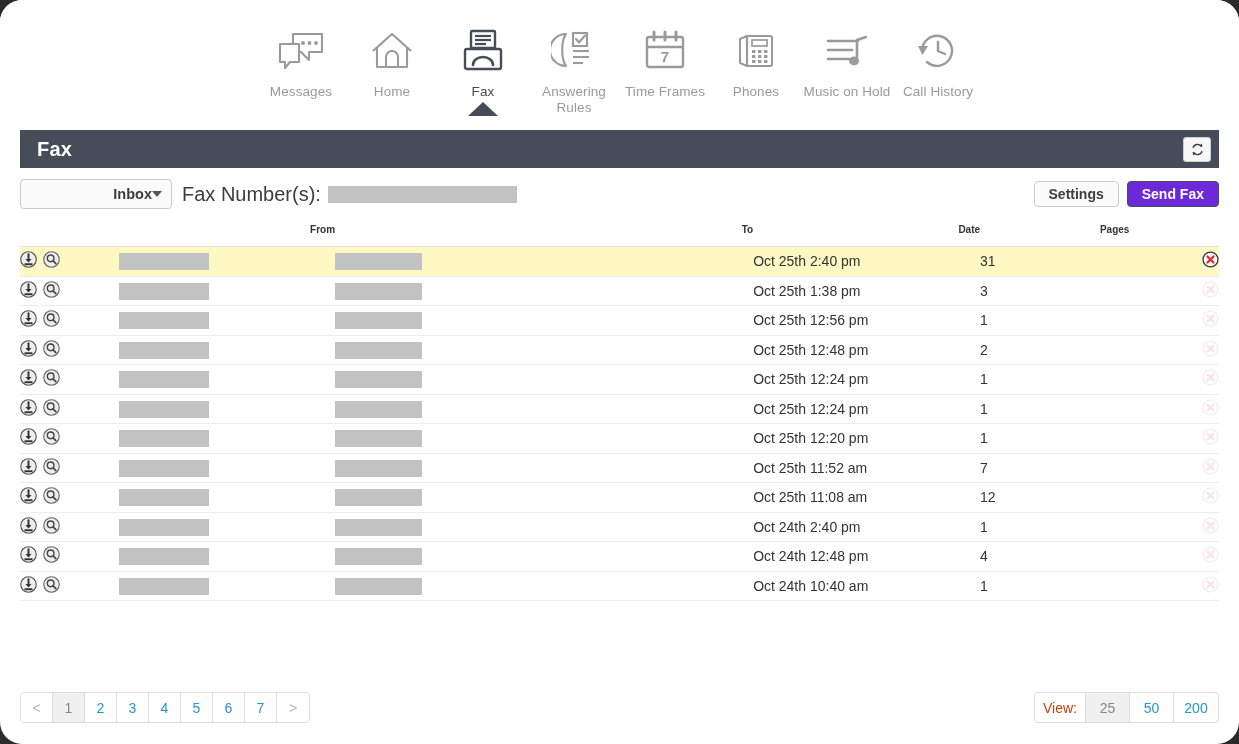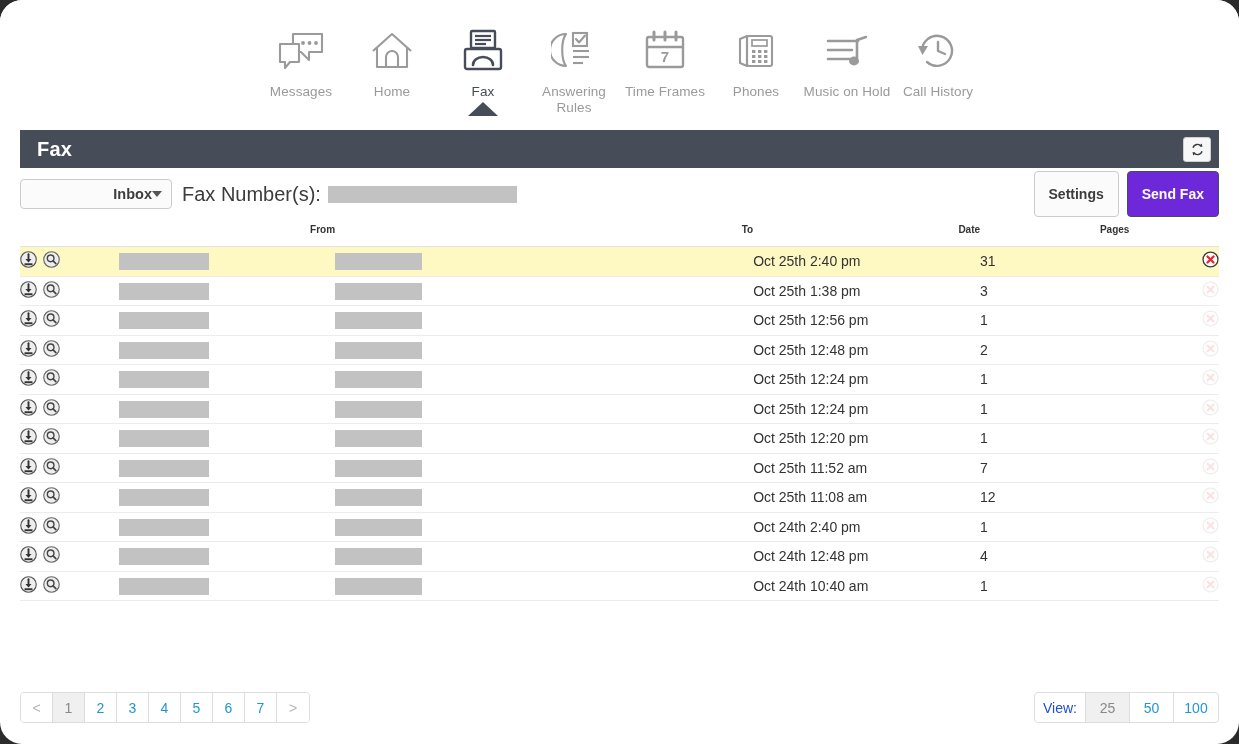--- a/index.html
+++ b/index.html
@@ -155,21 +155,21 @@
     height: 17px;
   }
 
   #toolbar-right {
     margin-left: auto;
     display: flex;
     gap: 8px;
   }
 
   .btn {
-    height: 46px;
+    height: 26px;
     border-radius: 4px;
     font-size: 14px;
     font-weight: bold;
     display: flex;
     align-items: center;
     justify-content: center;
     cursor: pointer;
     padding: 0 14px;
   }
 
@@ -302,21 +302,21 @@
     font-size: 14px;
     color: #2196d6;
     border-right: 1px solid #dddddd;
     cursor: pointer;
     padding: 0 8px;
   }
 
   .viewer .vw:last-child { border-right: none; }
 
   .viewer .vw.label {
-    color: #1d4ed8;
+    color: #c2410c;
     cursor: default;
   }
 
   .viewer .vw.active {
     background: #f0f0f0;
     color: #888888;
     cursor: default;
   }
 </style>
 </head>
@@ -818,17 +818,17 @@
         <div class="pg">4</div>
         <div class="pg">5</div>
         <div class="pg">6</div>
         <div class="pg">7</div>
         <div class="pg arrow">&gt;</div>
       </div>
     <div class="viewer" id="view-selector">
         <div class="vw label">View:</div>
         <div class="vw active">25</div>
         <div class="vw">50</div>
-        <div class="vw">100</div>
+        <div class="vw">200</div>
       </div>
   </div>
 
 </div>
 
 </body></html>

